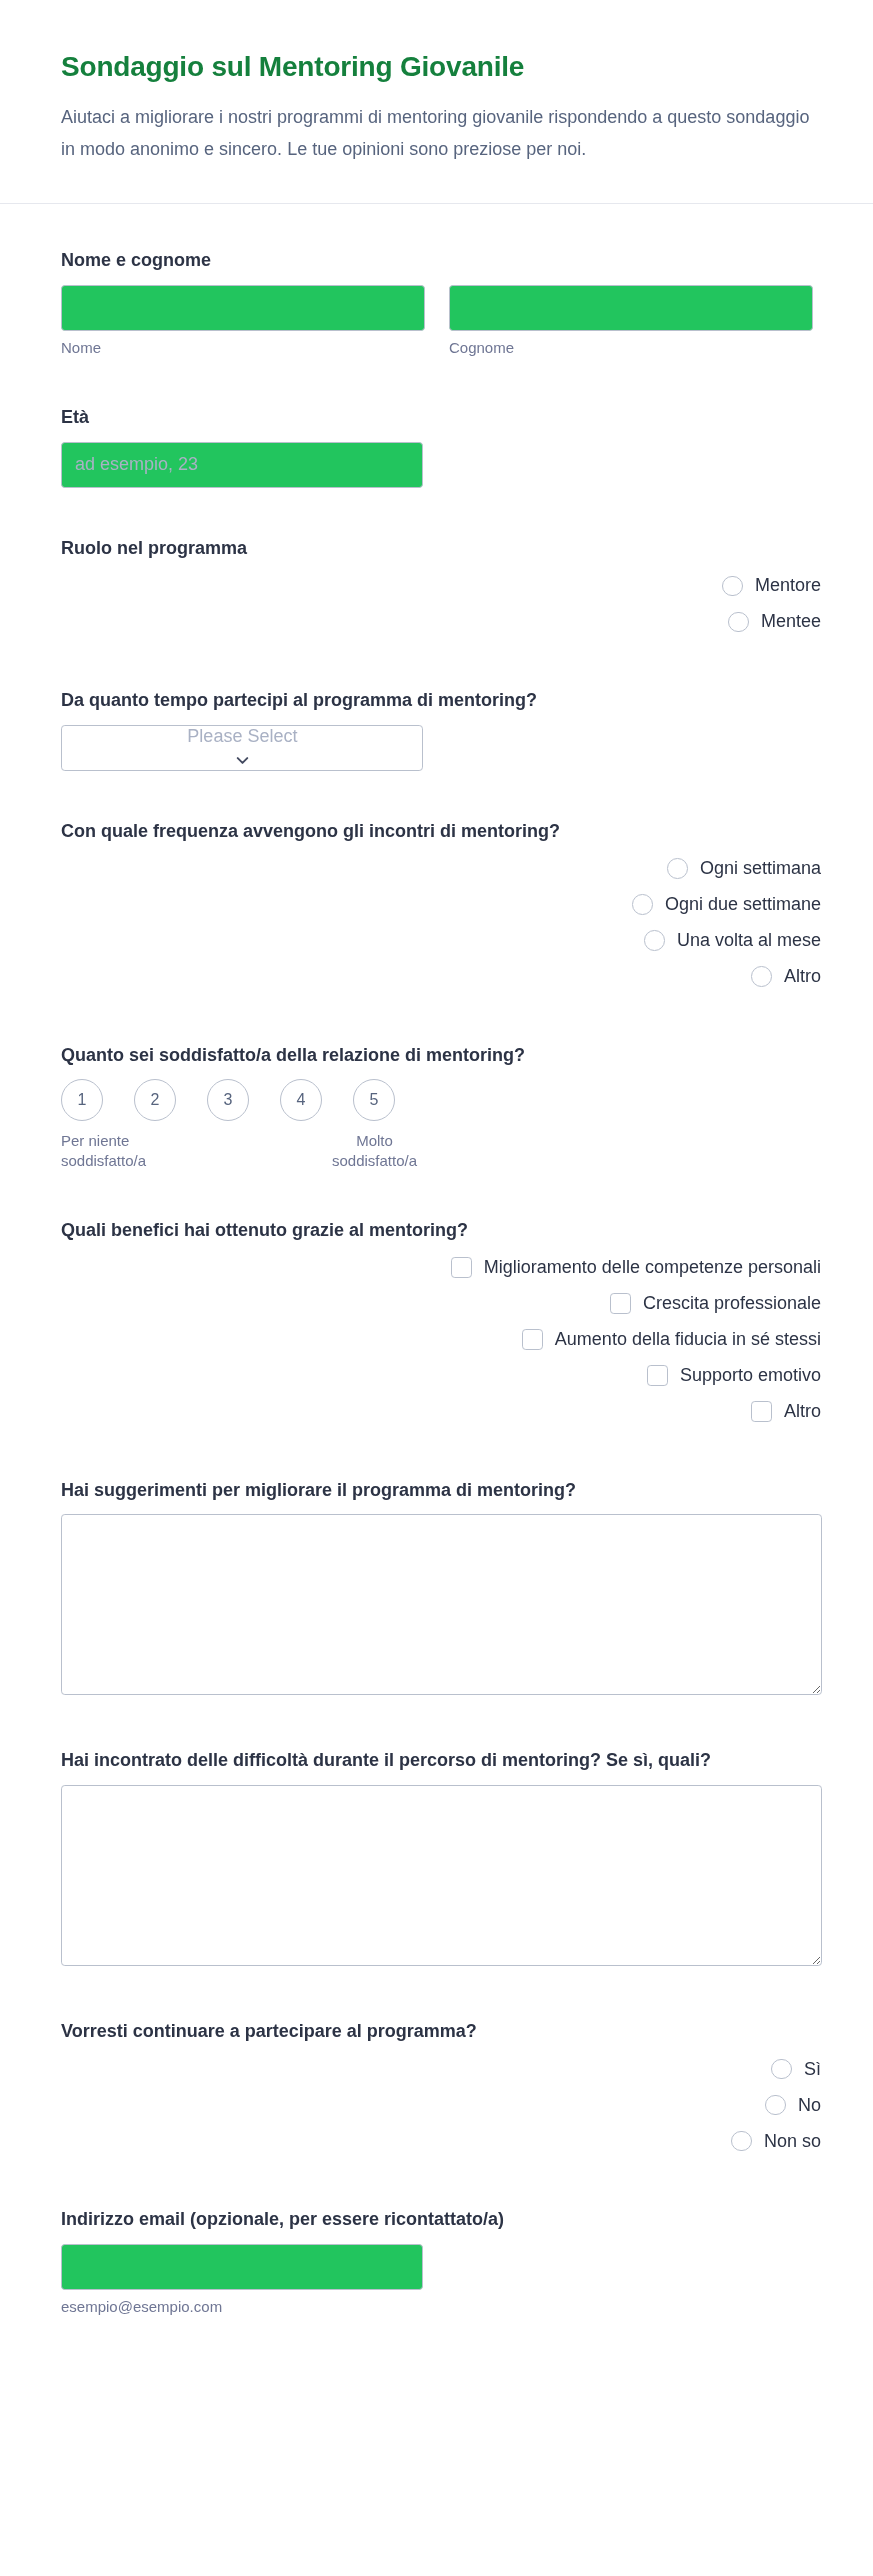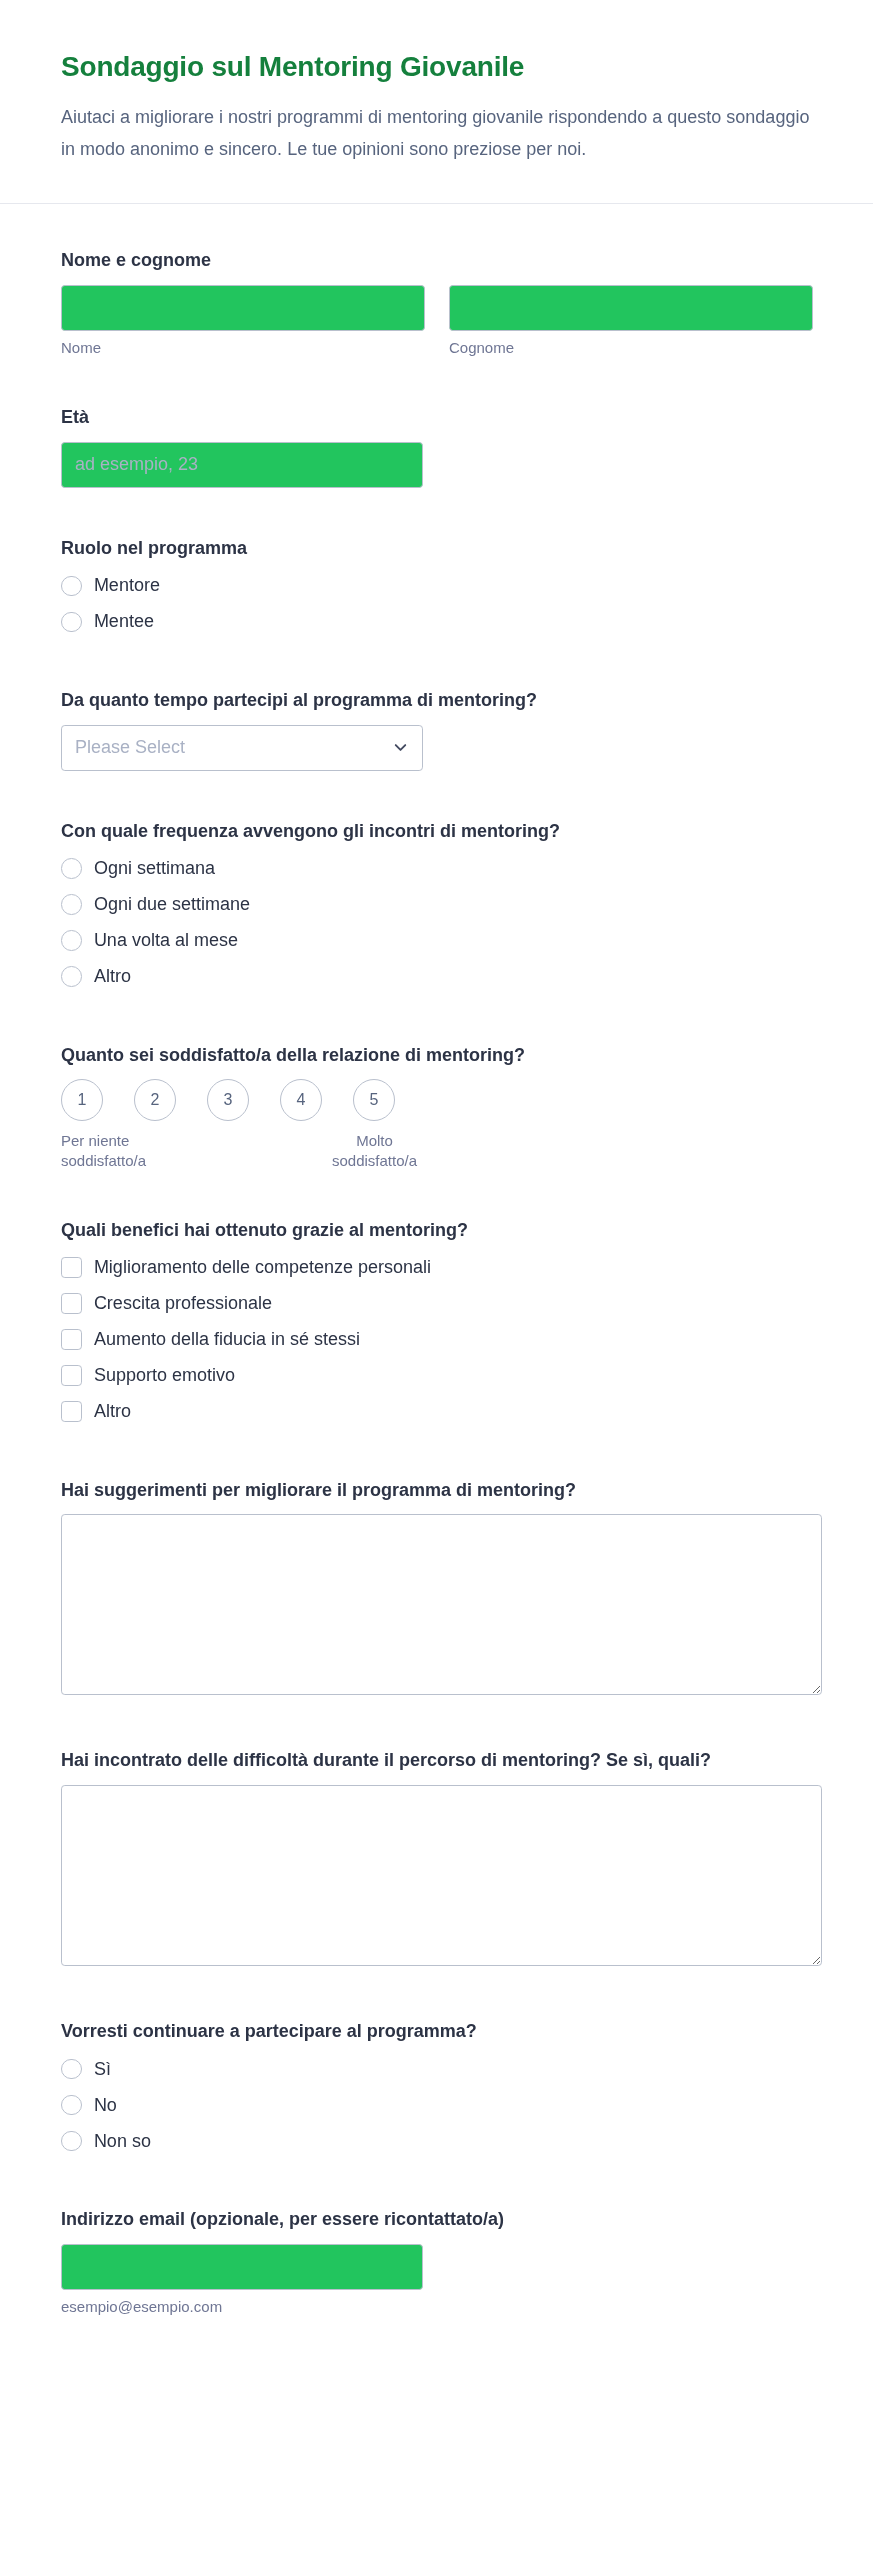--- a/index.html
+++ b/index.html
@@ -60,21 +60,21 @@
     outline: none;
   }
   .text-input::placeholder { color: #a9b1c4; opacity: 1; }
 
   .name-row { display: flex; gap: 24px; }
   .name-col { width: 364px; }
   .name-col .text-input { width: 100%; }
 
   .sublabel { margin-top: 7.5px; font-size: 15px; color: #6f7694; line-height: 19px; }
 
-  .option-row { display: flex; align-items: center; height: 36px; cursor: pointer; }
+  .option-row { display: flex; align-items: center; height: 36px; cursor: pointer; justify-content: flex-end; }
   .radio {
     width: 20.7px; height: 20.7px;
     border: 0.9px solid #b9c0cd;
     border-radius: 50%;
     background: #fff;
     flex: 0 0 auto;
   }
   .checkbox {
     width: 20.7px; height: 20.7px;
     border: 0.9px solid #b9c0cd;
@@ -85,20 +85,21 @@
   .option-text { margin-left: 12.2px; font-size: 18px; color: #2c3345; }
 
   .select {
     width: 362px; height: 46px;
     border: 0.9px solid #b9c0cd;
     border-radius: 3.8px;
     background: #fff;
     display: flex; align-items: center; justify-content: space-between;
     padding: 0 12.2px 0 13px;
     cursor: pointer;
+    flex-direction: column;
   }
   .select-value { font-size: 18px; color: #a9b1c4; }
   .chevron { display: block; }
 
   .scale-row { display: flex; gap: 31px; }
   .scale-circle {
     width: 42px; height: 42px;
     border: 0.9px solid #b9c0cd;
     border-radius: 50%;
     background: #fff;

